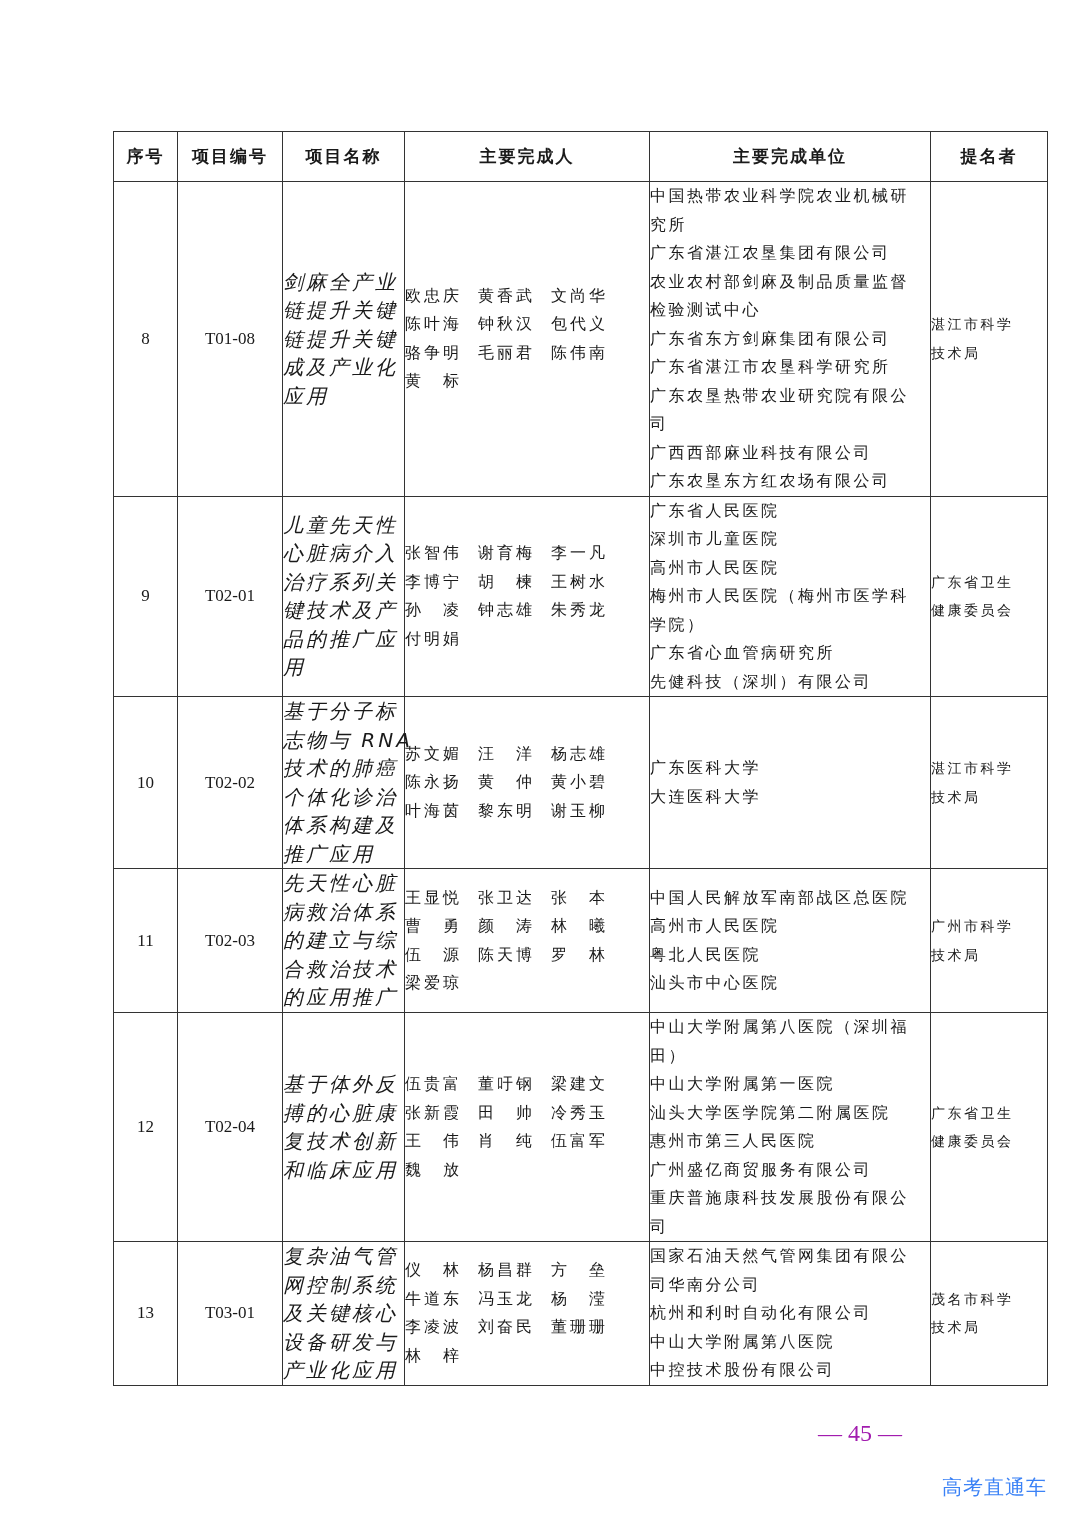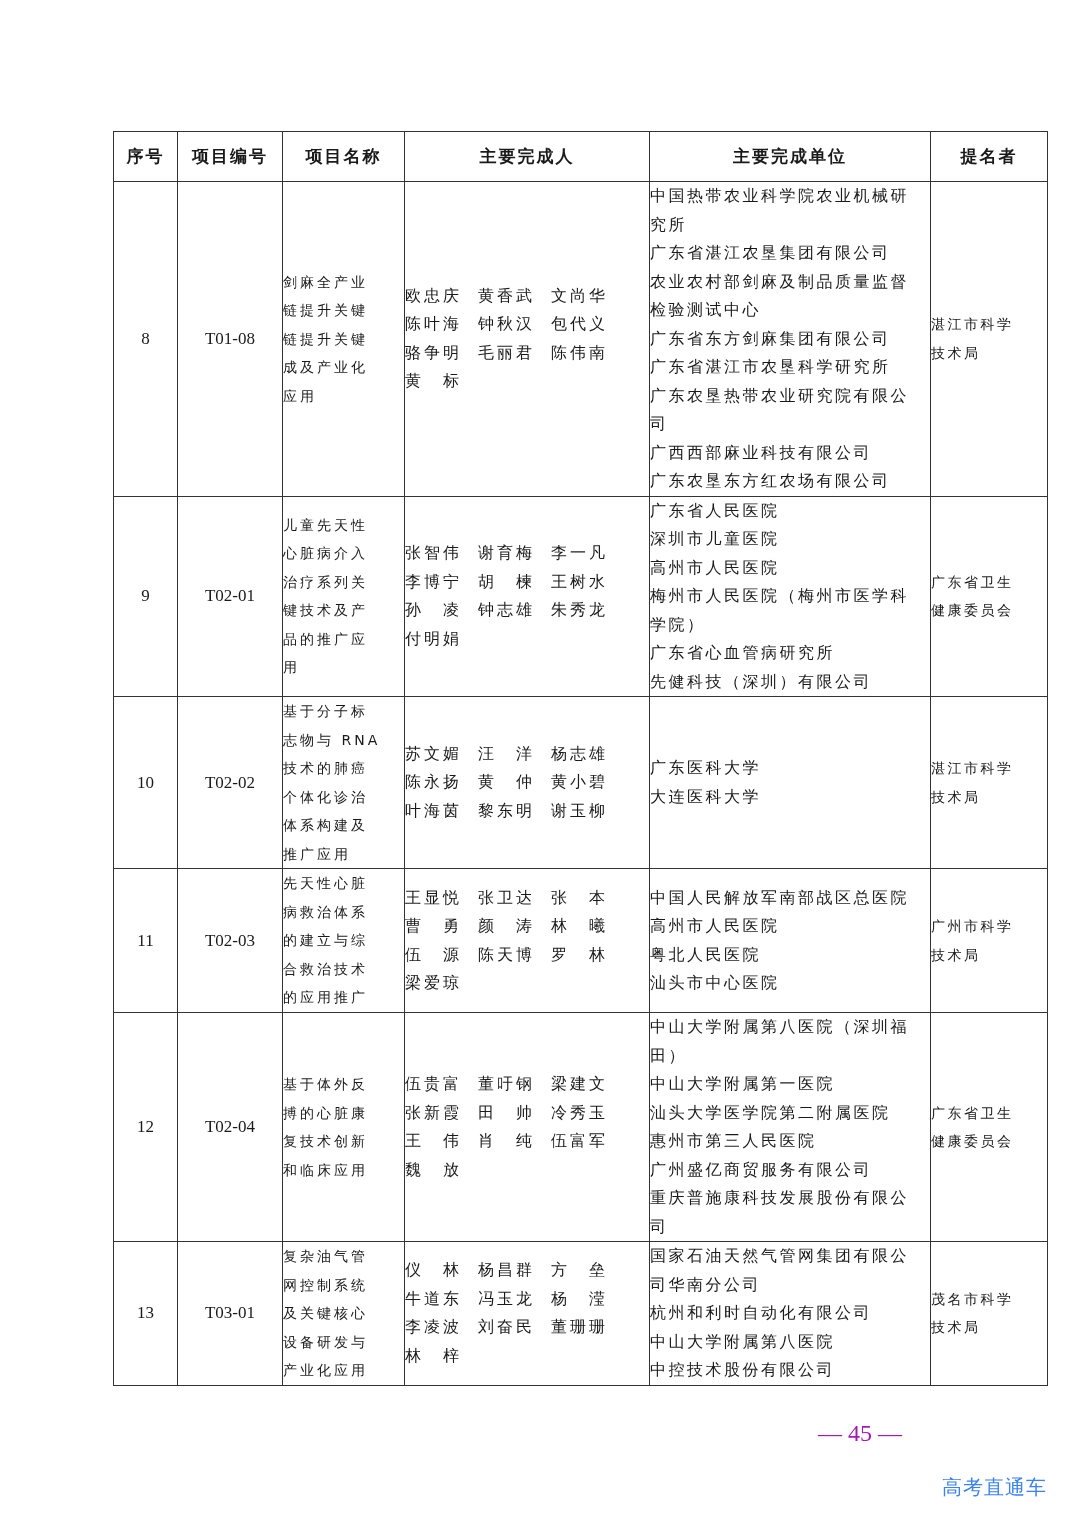--- a/index.html
+++ b/index.html
@@ -5,22 +5,22 @@
   html, body { margin: 0; padding: 0; background: #ffffff; }
   body { width: 1080px; height: 1528px; position: relative; overflow: hidden;
          font-family: "DejaVu Serif", "Liberation Serif", serif; color: #1a1a1a; }
   .page { position: absolute; left: 0; top: 0; width: 1080px; height: 1528px; }
   table.awards { position: absolute; left: 73px; top: 131px; border-collapse: collapse;
                  table-layout: fixed; width: 934px; margin-left: 40px; }
   table.awards td, table.awards th { border: 1.5px solid #333; padding: 0; vertical-align: middle; }
   th { height: 49px; font-size: 17px; font-weight: bold; text-align: center; letter-spacing: 2px;
        font-family: "DejaVu Sans", "Liberation Sans", sans-serif; }
   td.seq, td.code { text-align: center; font-family: "Liberation Serif", serif; font-size: 17px; }
-  td.name { padding: 0 8px 0 10px; font-size: 14px; line-height: 28.5px; letter-spacing: 3px;
-            font-family: "DejaVu Sans", "Liberation Sans", sans-serif; }
+  td.name { padding: 0 8px 0 10px; font-size: 20px; line-height: 28.5px; letter-spacing: 3px;
+            font-family: "DejaVu Sans", "Liberation Sans", sans-serif; font-style: italic; }
   td.people { padding-left: 10px; font-size: 16px; line-height: 28.5px;
               font-family: "DejaVu Sans", "Liberation Sans", sans-serif; }
   .person { display: inline-block; width: 54px; text-align-last: justify; text-align: justify; margin-right: 19px; }
   td.units { padding-left: 10px; font-size: 16px; line-height: 28.5px; letter-spacing: 2.5px;
              font-family: "DejaVu Sans", "Liberation Sans", sans-serif; }
   td.nom { padding-left: 10px; font-size: 14px; line-height: 28.5px; letter-spacing: 2.5px;
            font-family: "DejaVu Sans", "Liberation Sans", sans-serif; }
   .line { display: block; white-space: nowrap; }
   .pageno { position: absolute; left: 818px; top: 1420px; font-size: 24px;
             font-family: "Liberation Serif", serif; color: #a21caf; }

